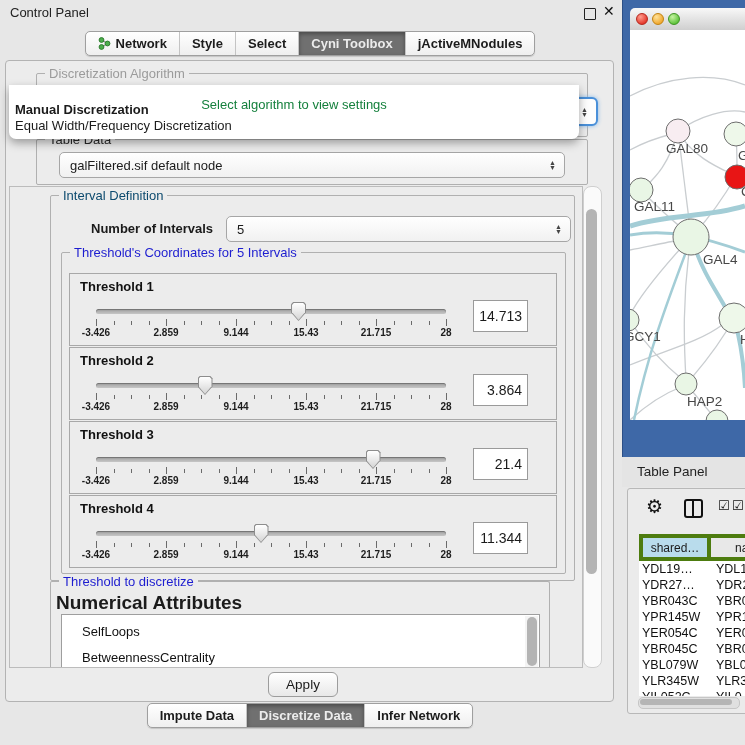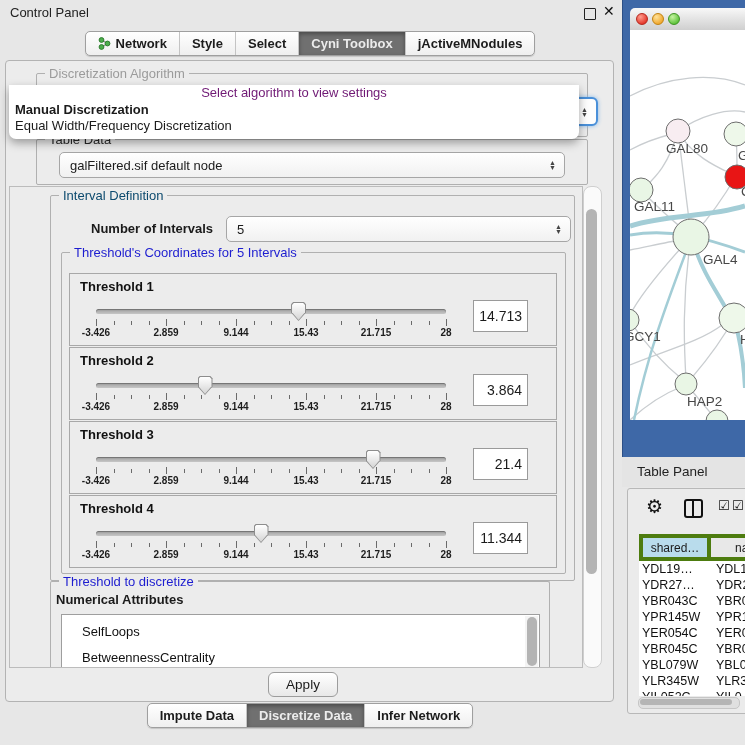--- a/index.html
+++ b/index.html
@@ -32,21 +32,21 @@
   .legend.dark{color:#2a2a2a;}
 
   .combo{position:absolute;background:linear-gradient(#ffffff,#f1f1f1);border:1px solid #a6a6a6;
          border-radius:5px;font-size:13px;display:flex;align-items:center;padding:0 10px;box-sizing:border-box;}
   .stepper{position:absolute;right:8px;top:50%;transform:translateY(-50%);display:flex;flex-direction:column;
            line-height:5px;font-size:7px;color:#444;text-align:center;}
 
   
   .popup{left:3px;top:24px;width:570px;height:54px;background:#ffffff;z-index:30;
          border-radius:0 0 7px 7px;box-shadow:0 4px 10px rgba(0,0,0,.35);}
-  .popup-hint{position:absolute;top:0;left:0;width:100%;text-align:center;color:#701a75;font-size:13px;}
+  .popup-hint{position:absolute;top:12px;left:0;width:100%;text-align:center;color:#15803d;font-size:13px;}
   .popup-item{position:absolute;left:6px;font-size:13px;white-space:nowrap;}
   .combo-ring{left:550px;top:36px;width:38px;height:25px;background:#fdfdfd;border:2px solid #4a90d9;
               box-shadow:0 0 4px #86b8e8;border-radius:6px;z-index:5;}
 
   
   .viewport{left:3px;top:125px;width:572px;height:480px;border:1px solid #bcbcbc;background:#ececec;overflow:hidden;}
   .vscroll{left:577px;top:125px;width:17px;height:480px;background:#fafafa;border:1px solid #cfcfcf;border-radius:8px;}
   .vthumb{position:absolute;left:2px;width:11px;background:#b4b4b4;border-radius:6px;}
 
   
@@ -345,21 +345,21 @@
                   </div>
                 </div>
                 <div class="valuebox">11.344</div>
               </div>
             </div>
         </div>
       </div>
 
       <div class="group" style="left:40px;top:394px;width:498px;height:95px;border-bottom:none;">
         <span class="legend blue">Threshold to discretize</span>
-        <span class="abs" style="left:5px;top:10px;font-size:13px;font-weight:bold;">Numerical Attributes</span>
+        <span class="abs" style="left:5px;top:10px;font-size:19px;font-weight:bold;">Numerical Attributes</span>
         <div class="listbox">
           <div>
               <div class="listitem">SelfLoops</div>
               <div class="listitem">BetweennessCentrality</div>
             </div>
           <div class="list-vscroll">
               <div class="list-vthumb"></div>
             </div>
         </div>
       </div>

